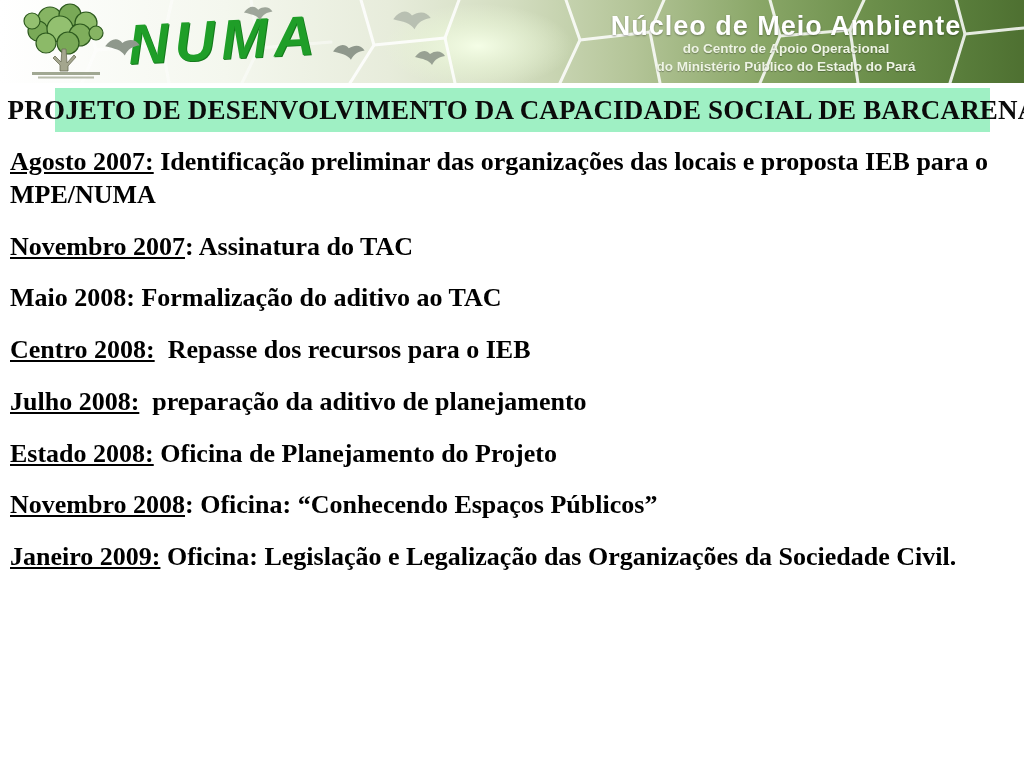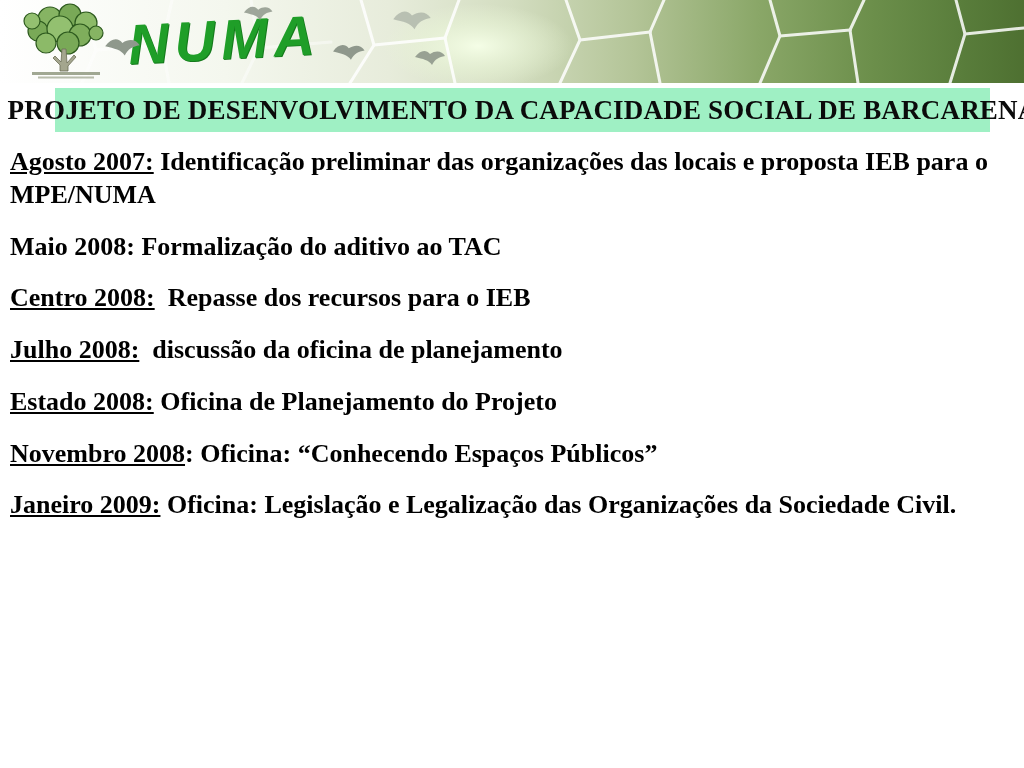--- a/index.html
+++ b/index.html
@@ -128,37 +128,43 @@
     <svg class="pattern" width="1024" height="83" viewBox="0 0 1024 83">
       <g fill="#8f988c">
         <path transform="translate(104,36) scale(1.15)" d="M1,9 C6,2 12,1 16,6 C22,2 28,3 31,8 C25,9 21,11 18,17 C15,12 9,11 1,9 Z"></path>
         <path transform="translate(243,4) scale(0.95)" opacity="0.85" d="M1,9 C6,2 12,1 16,6 C22,2 28,3 31,8 C25,9 21,11 18,17 C15,12 9,11 1,9 Z"></path>
         <path transform="translate(332,42) scale(1.05)" d="M1,9 C6,2 12,1 16,6 C22,2 28,3 31,8 C25,9 21,11 18,17 C15,12 9,11 1,9 Z"></path>
         <path transform="translate(392,8) scale(1.25)" opacity="0.75" fill="#aab2a6" d="M1,9 C6,2 12,1 16,6 C22,2 28,3 31,8 C25,9 21,11 18,17 C15,12 9,11 1,9 Z"></path>
         <path transform="translate(414,48) scale(1.0)" opacity="0.9" d="M1,9 C6,2 12,1 16,6 C22,2 28,3 31,8 C25,9 21,11 18,17 C15,12 9,11 1,9 Z"></path>
       </g>
     </svg>
 
+    <div class="org">
+      <div class="org-title">Núcleo de Meio Ambiente</div>
+      <div class="org-sub">do Centro de Apoio Operacional</div>
+      <div class="org-sub">do Ministério Público do Estado do Pará</div>
+    </div>
   </header>
 
   <div class="title-bar">
     <span>PROJETO DE DESENVOLVIMENTO DA CAPACIDADE SOCIAL DE BARCARENA</span>
   </div>
 
   <main class="timeline" id="timeline">
     <p class="entry"><span class="date">Agosto 2007:</span><span> Identificação preliminar das organizações das locais e proposta IEB para o MPE/NUMA</span></p>
 
+    <p class="entry"><span class="date">Novembro 2007</span><span>: Assinatura do TAC</span></p>
 
 
 
     <p class="entry"><span class="date nou">Maio 2008:</span><span> Formalização do aditivo ao TAC</span></p>
 
     <p class="entry"><span class="date">Centro 2008:</span><span>  Repasse dos recursos para o IEB</span></p>
 
-    <p class="entry"><span class="date">Julho 2008:</span><span>  discussão da oficina de planejamento</span></p>
+    <p class="entry"><span class="date">Julho 2008:</span><span>  preparação da aditivo de planejamento</span></p>
 
     <p class="entry"><span class="date">Estado 2008:</span><span> Oficina de Planejamento do Projeto</span></p>
 
     <p class="entry"><span class="date">Novembro 2008</span><span>: Oficina: “Conhecendo Espaços Públicos”</span></p>
 
     <p class="entry"><span class="date">Janeiro 2009:</span><span> Oficina: Legislação e Legalização das Organizações da Sociedade Civil.</span></p>
   </main>
 
 </div>
 

